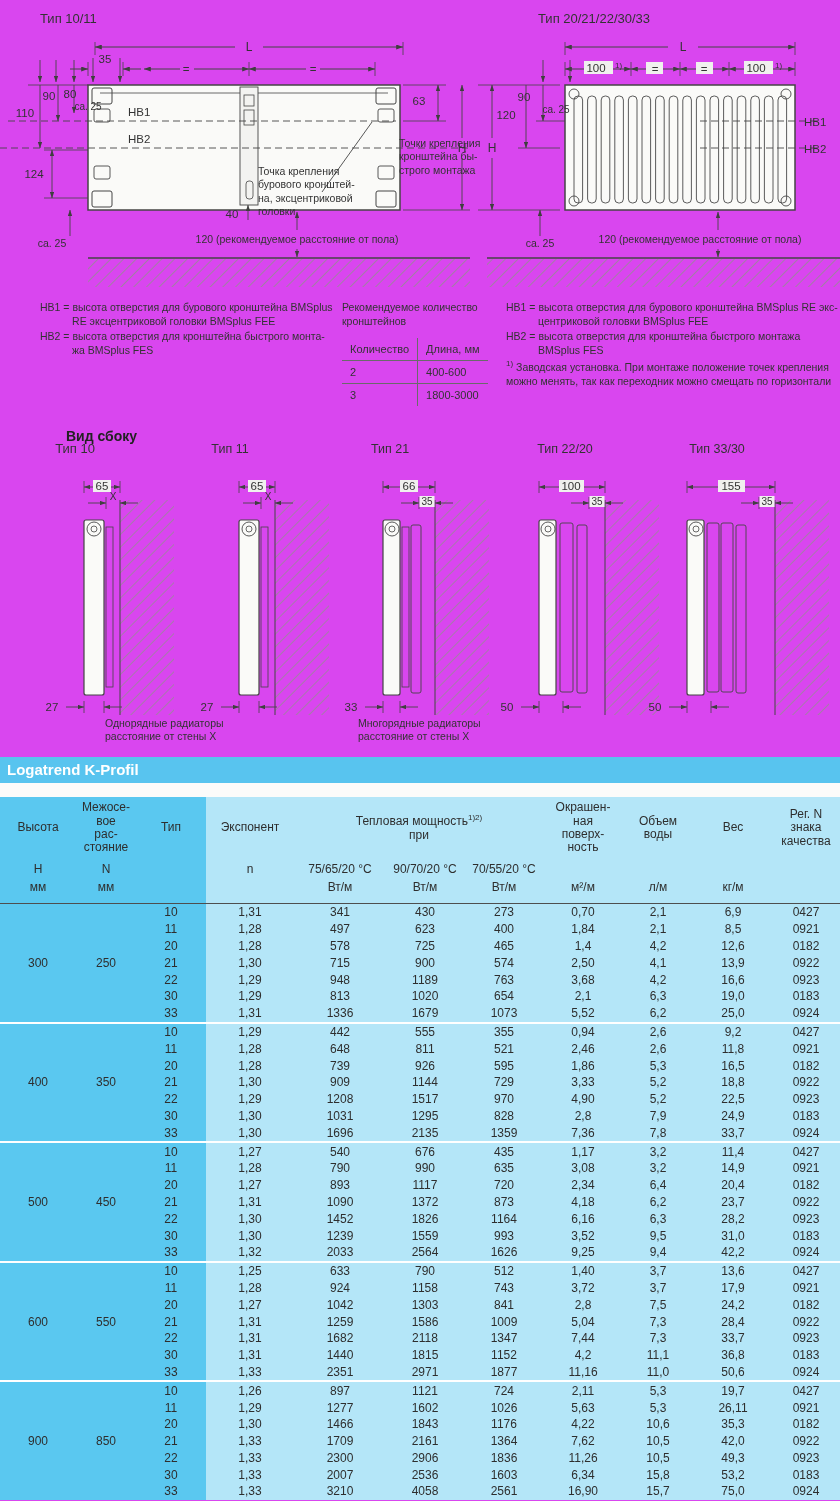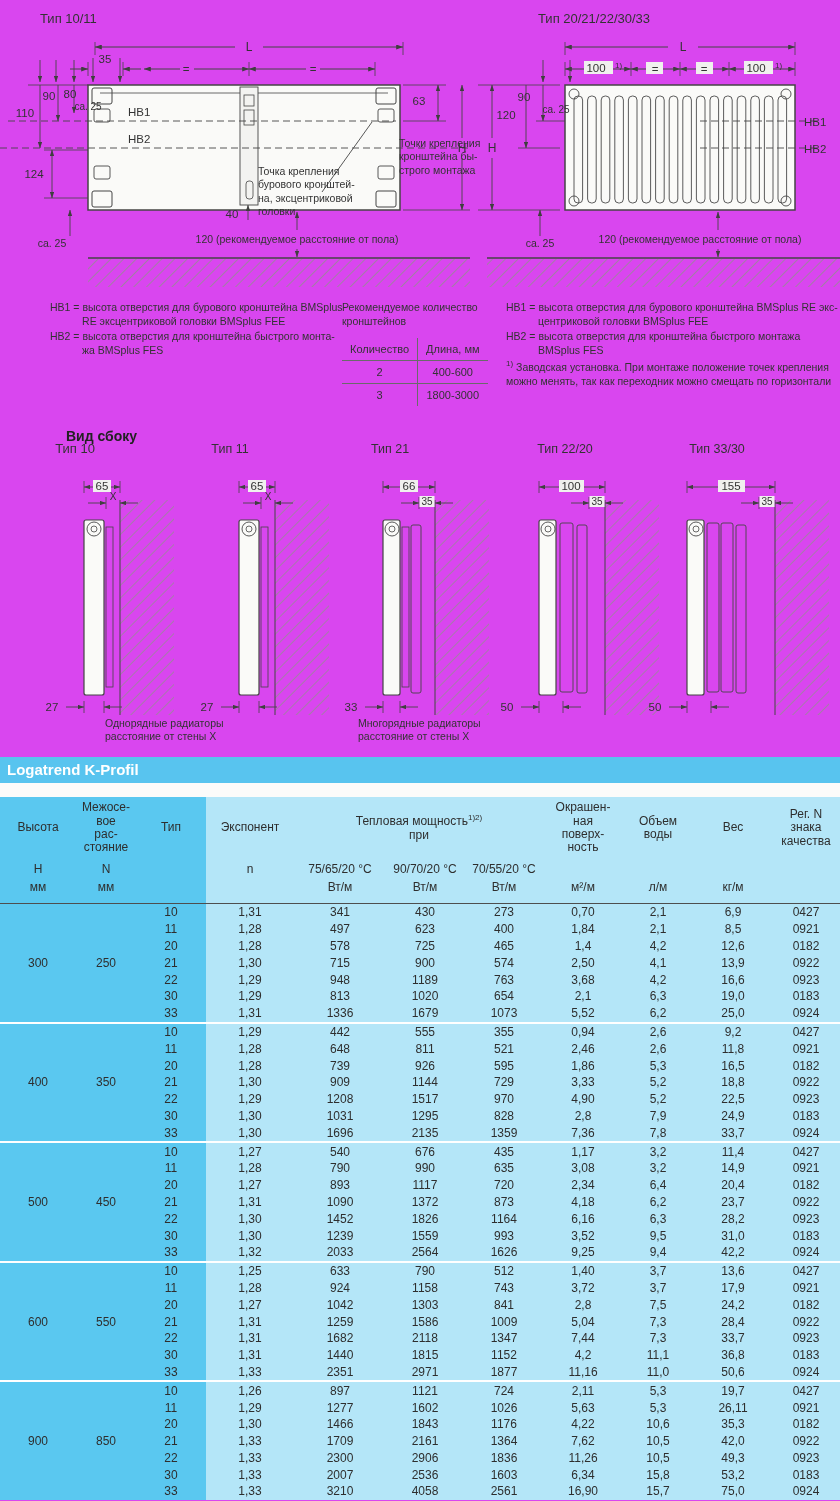--- a/index.html
+++ b/index.html
@@ -8,21 +8,21 @@
   .abs{position:absolute;}
   .pre{white-space:pre;}
   .pl{white-space:pre-line;}
   .dia-title{font-size:13px;color:#333;}
   .note{font-size:10.5px;line-height:1.28;color:#333;}
   .legend{font-size:10.5px;line-height:1.38;color:#333;}
   .legend div{margin:0;}
   sup.fn{font-size:8px;vertical-align:super;}
   
   #brtable{border-collapse:collapse;font-size:11px;color:#333;margin-top:9px;}
-  #brtable th,#brtable td{font-weight:normal;text-align:center;padding:0 8px;height:22px;}
+  #brtable th,#brtable td{font-weight:normal;text-align:left;padding:0 8px;height:22px;}
   #brtable .c2{border-left:1px solid #6a6a6a;}
   #brtable thead th{border-bottom:1px solid #6a6a6a;}
   #brtable tr.r1 td{border-bottom:1px solid #6a6a6a;}
   
   #bar{left:0;top:757px;width:840px;height:26px;background:#58c4ef;color:#fff;
        font-weight:bold;font-size:15px;line-height:25px;padding-left:7px;box-sizing:border-box;}
   #whitegap{left:0;top:783px;width:840px;height:14px;background:#fbfbfa;}
   
   #spec{position:absolute;left:0;top:797px;width:840px;border-collapse:collapse;table-layout:fixed;}
   #spec th,#spec td{padding:0;margin:0;text-align:center;font-weight:normal;color:#2e2e2e;}
@@ -234,21 +234,21 @@
   </svg>
 
   <div class="abs note pl" style="left:258px;top:165px;width:115px;">Точка крепления
 бурового кронштей-
 на, эксцентриковой
 головки</div>
   <div class="abs note pl" style="left:399px;top:137px;width:90px;">Точки крепления
 кронштейна бы-
 строго монтажа</div>
 
-  <div class="abs legend" style="left:50px;top:300px;width:300px;">
+  <div class="abs legend" style="left:40px;top:300px;width:300px;">
     <div class="pre">HB1 = высота отверстия для бурового кронштейна BMSplus
            RE эксцентриковой головки BMSplus FEE</div>
     <div class="pre">HB2 = высота отверстия для кронштейна быстрого монта-
            жа BMSplus FES</div>
   </div>
 
   <div class="abs" style="left:342px;top:300px;width:155px;">
     <div class="legend pl">Рекомендуемое количество
 кронштейнов</div>
     <table id="brtable">

